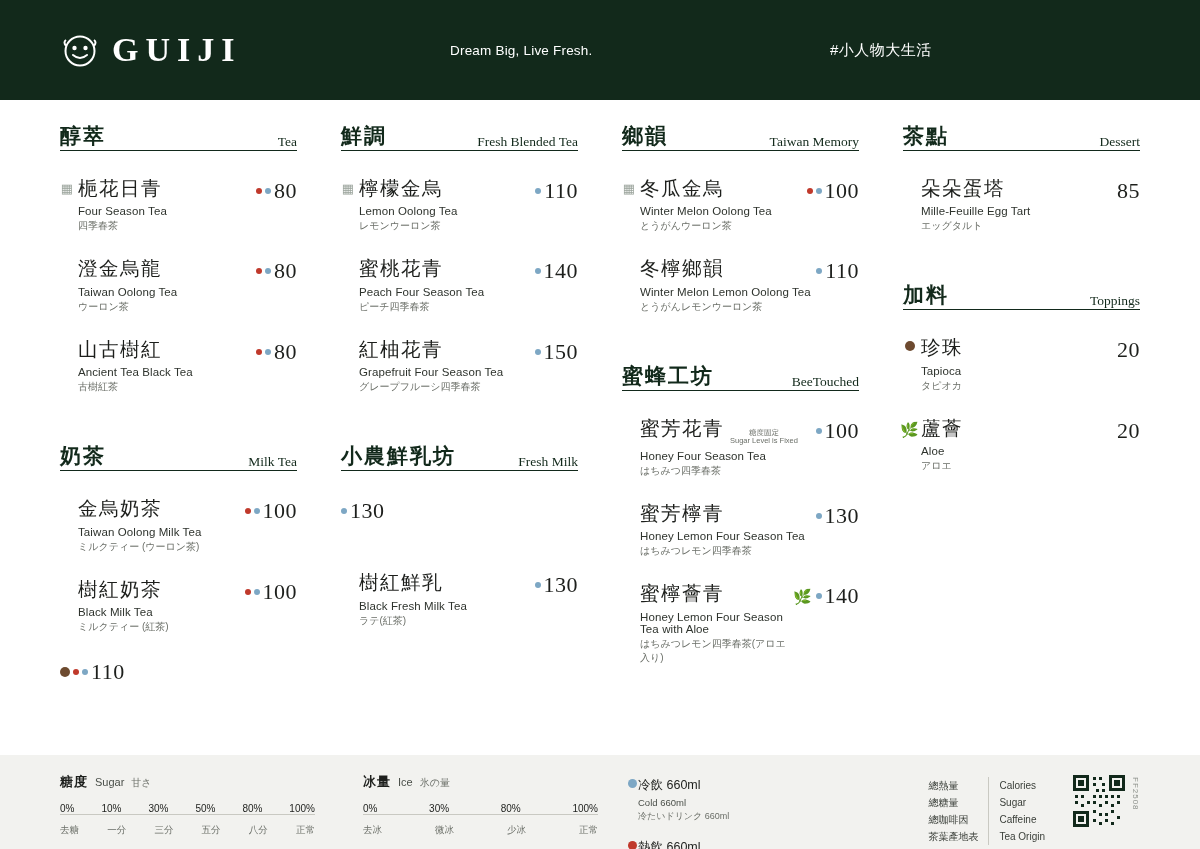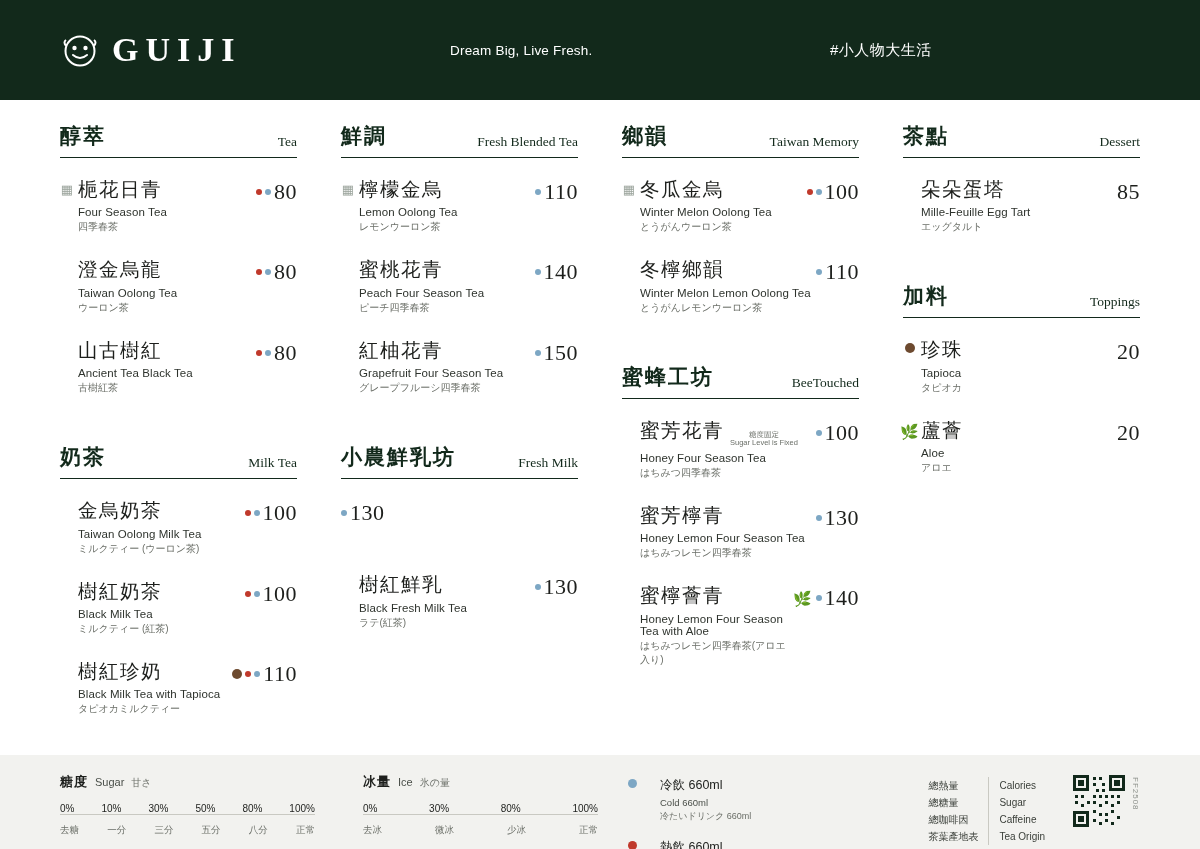--- a/index.html
+++ b/index.html
@@ -53,22 +53,21 @@
     grid-template-columns: repeat(4, 1fr);
     column-gap: 44px;
   }
   .col { }
 
   .cat-head {
     display: flex;
     align-items: flex-end;
     justify-content: space-between;
     border-bottom: 1.5px solid #12291b;
-    padding-bottom: 7px;
-    margin-bottom: 6px;
+    margin-bottom: 12px;
   }
   .cat-zh {
     font-size: 21px;
     font-weight: 700;
     color: #12291b;
     letter-spacing: 2px;
     font-family: "Liberation Serif", serif;
   }
   .cat-en {
     font-size: 13.5px;
@@ -156,21 +155,21 @@
   .f-zh { font-size: 13px; font-weight: 700; color: #1d1f1c; letter-spacing: 1px; font-family: "Liberation Serif", serif; }
   .f-en { font-size: 11px; color: #4a4f49; }
   .f-jp { font-size: 10px; color: #6b6f68; }
   .scale { width: 255px; }
   .scale-line { height: 1px; background: #c9c9c2; margin: 0 0 5px 0; }
   .scale-row { display: flex; justify-content: space-between; }
   .sc-top { font-size: 10px; color: #1d1f1c; }
   .sc-bot { font-size: 9.5px; color: #6b6f68; margin-top: 4px; }
 
   .temps { display: flex; flex-direction: column; gap: 14px; margin-left: 30px; margin-top: 2px;}
-  .temp-row { display: flex; align-items: flex-start; gap: 23px; }
+  .temp-row { display: flex; align-items: flex-start; gap: 1px; }
   .temp-dot { width: 9px; height: 9px; border-radius: 50%; margin-top: 4px; }
   .temp-zh { font-size: 12.5px; color: #1d1f1c; }
   .temp-en { font-size: 9.5px; color: #4a4f49; margin-top: 3px; }
   .temp-jp { font-size: 9px; color: #6b6f68; margin-top: 2px; }
 
   .legend { display: flex; margin-left: auto; margin-top: 4px; }
   .legend-col { font-size: 10px; color: #3a3f39; line-height: 17px; }
   .legend-col.zh { text-align: left; padding-right: 10px; border-right: 1px solid #c9c9c2; }
   .legend-col.en { padding-left: 10px; }
 
@@ -300,30 +299,20 @@
         </div>
         <div class="price-wrap">
           <span class="marks">
             <span class="dot-hot"></span>
             <span class="dot-cold"></span>
           </span>
           <span class="price">100</span>
         </div>
       </div>
       <div class="item">
-        <div class="item-left">
-          <span class="lead-icon"></span>
-          <div class="names">
-            <div class="n-zh">
-              <span>樹紅珍奶</span>
-            </div>
-            <div class="n-en">Black Milk Tea with Tapioca</div>
-            <div class="n-jp">タピオカミルクティー</div>
-          </div>
-        </div>
         <div class="price-wrap">
           <span class="marks">
             <span class="dot-boba"></span>
             <span class="dot-hot"></span>
             <span class="dot-cold"></span>
           </span>
           <span class="price">110</span>
         </div>
       </div>
     </div>

